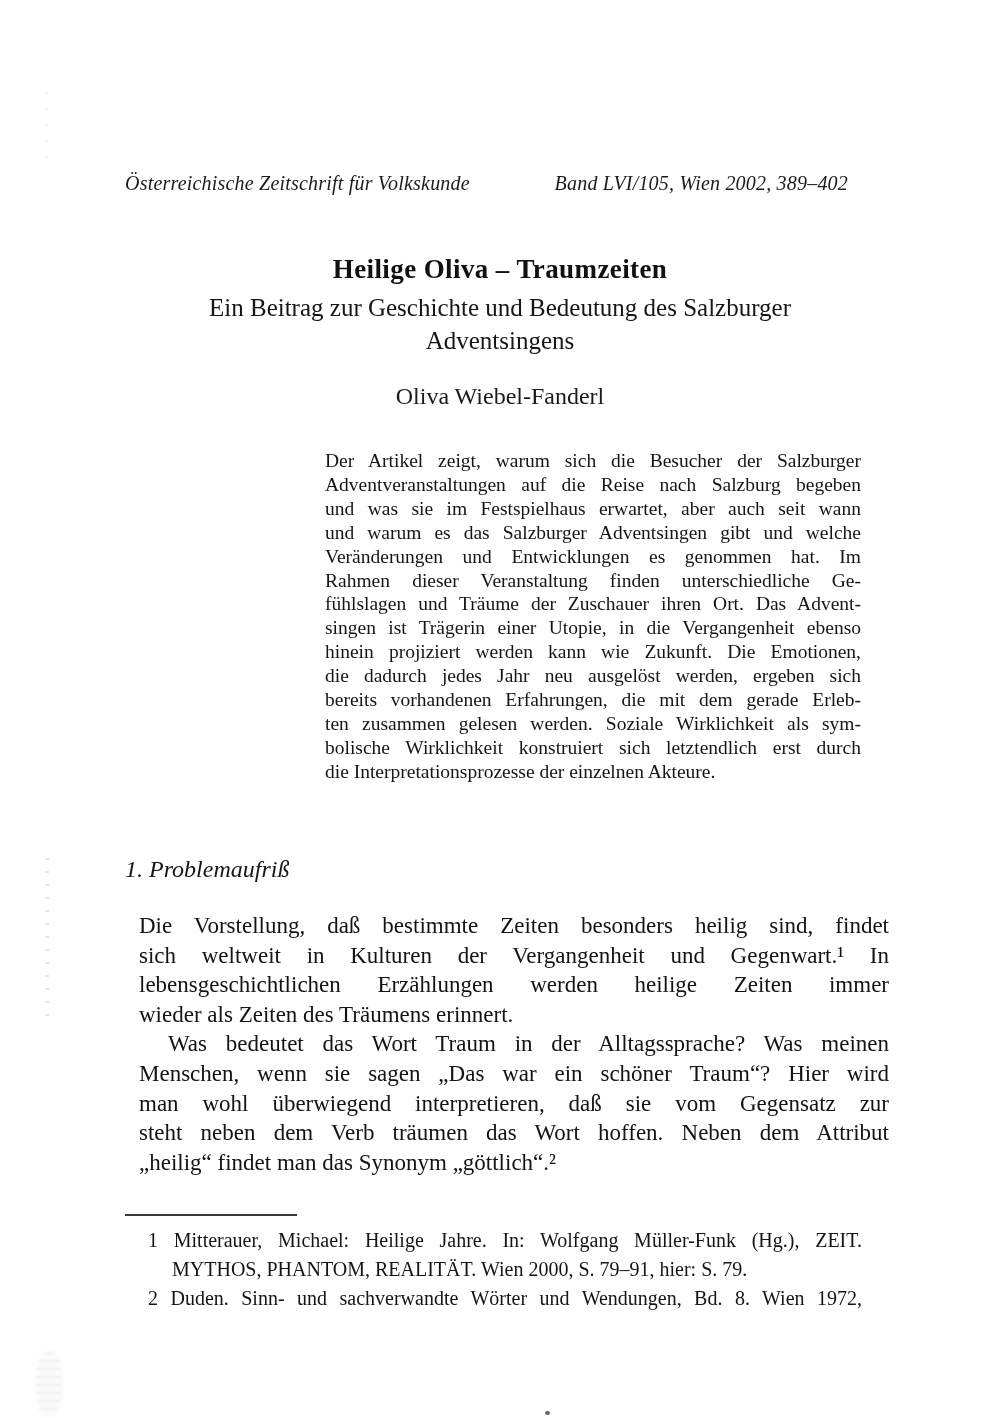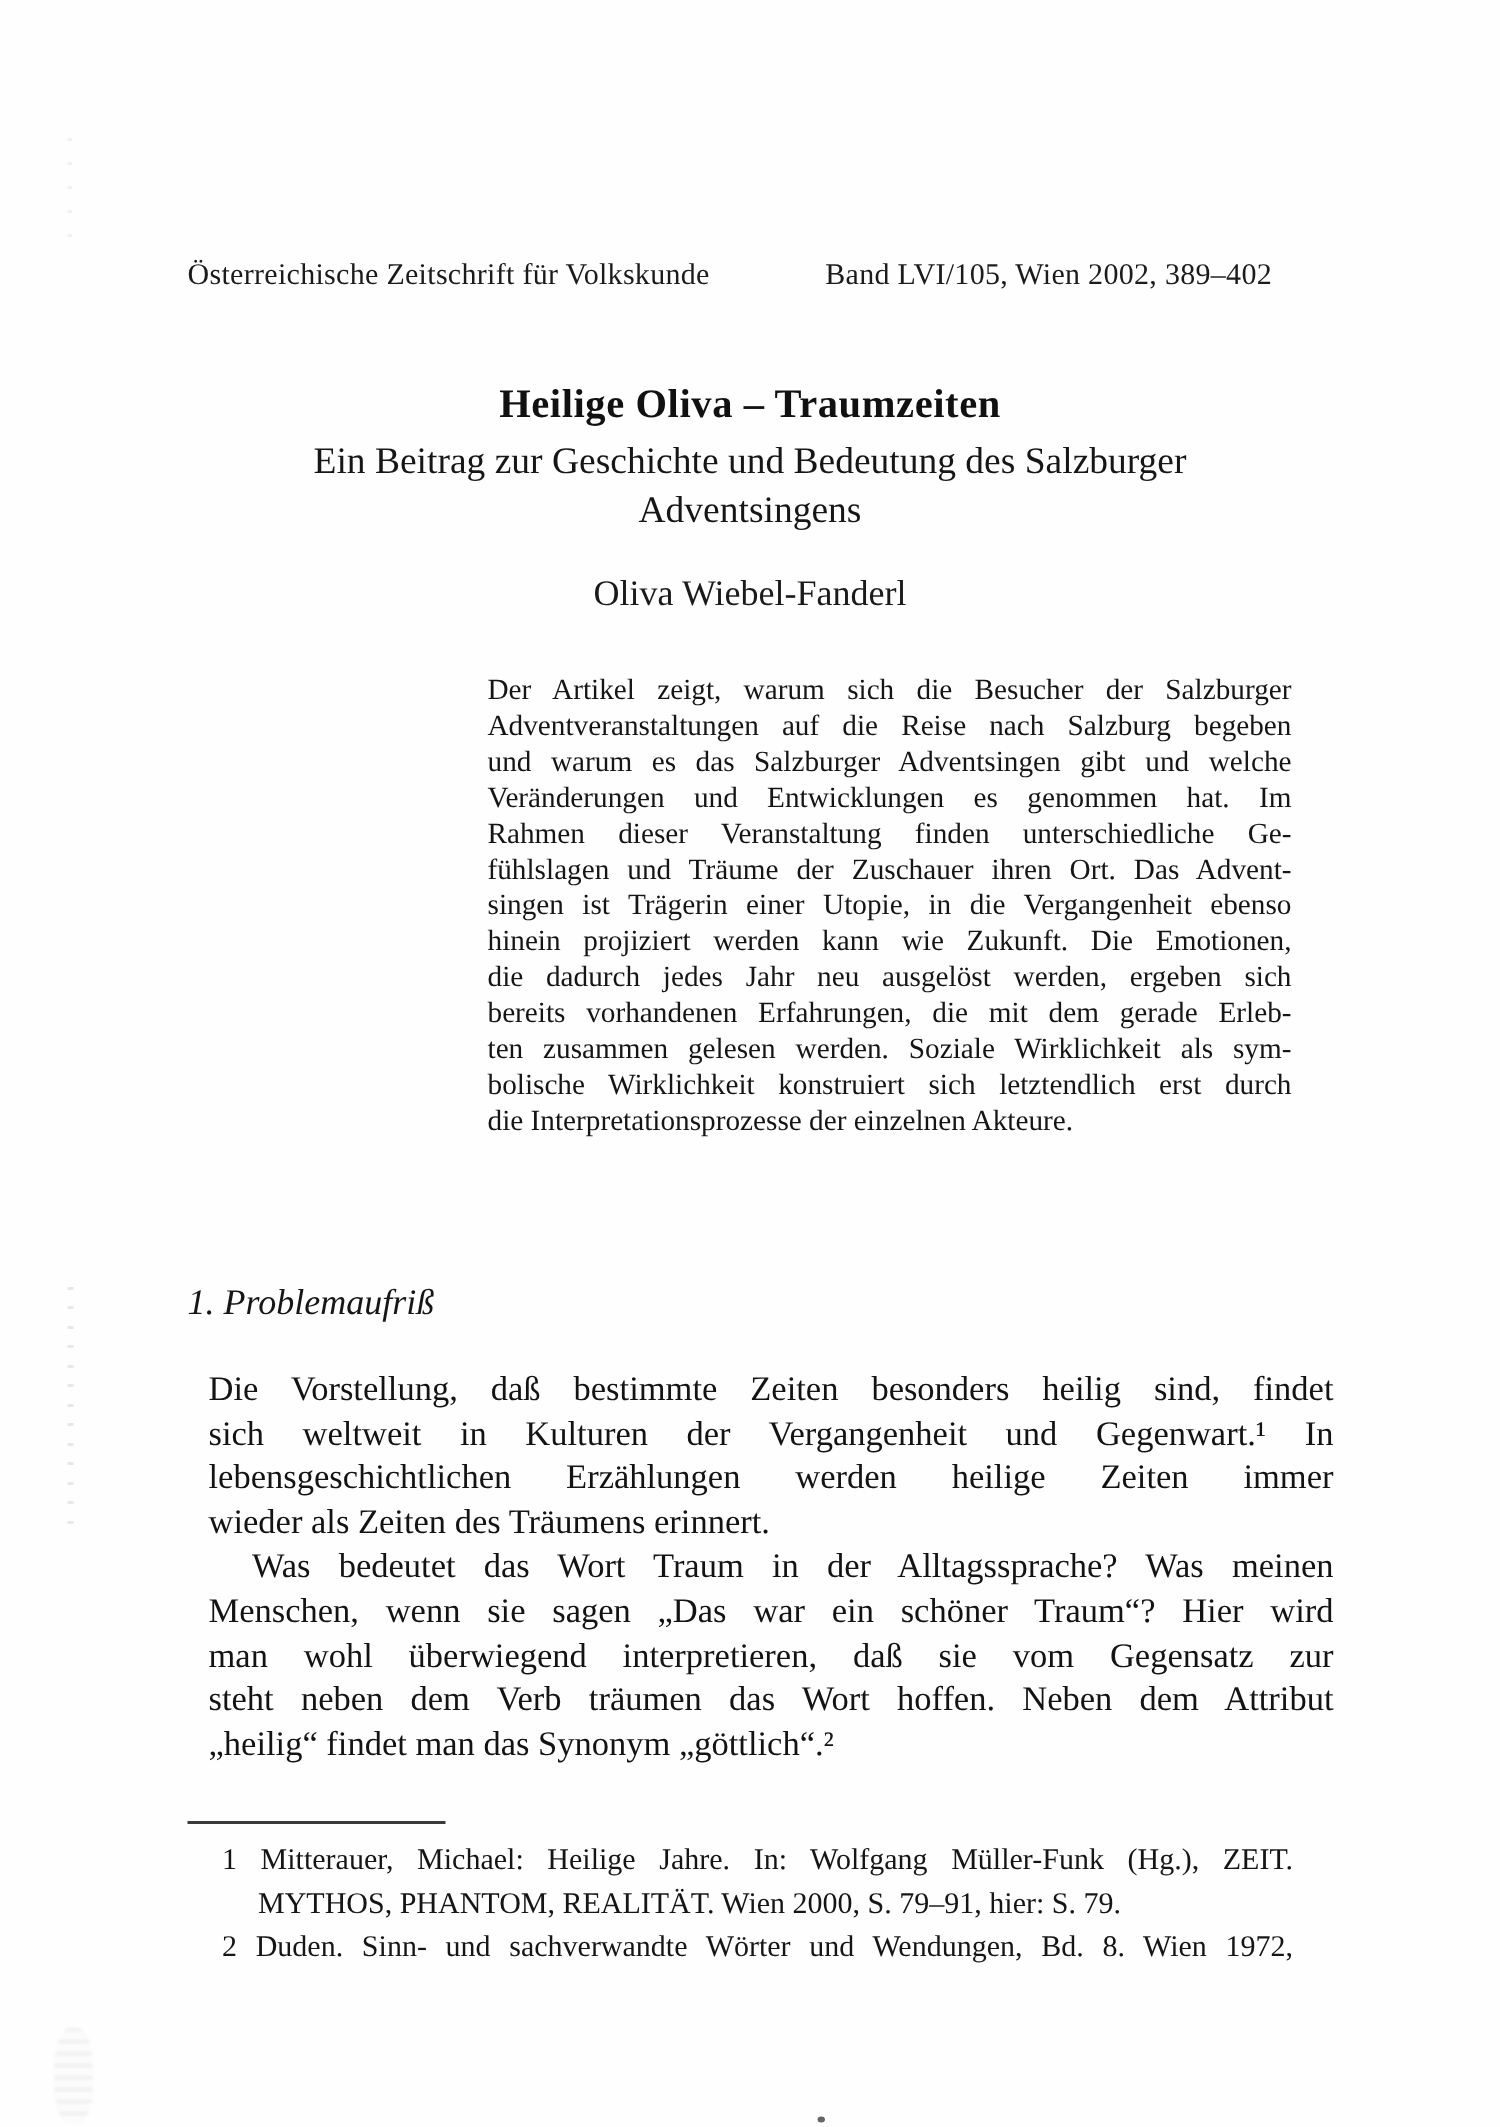--- a/index.html
+++ b/index.html
@@ -12,21 +12,21 @@
     overflow: hidden;
     font-family: "Liberation Serif", "DejaVu Serif", serif;
     color: #161616;
   }
   .abs { position: absolute; }
 
   
   .jheader {
     top: 172px; left: 125px; width: 723px;
     display: flex; justify-content: space-between;
-    font-size: 20px; letter-spacing: 0.2px;
+    font-style: italic; font-size: 20px; letter-spacing: 0.2px;
     color: #1b1b1b;
   }
 
   
   .title {
     top: 254px; left: 125px; width: 750px;
     text-align: center; font-weight: bold; font-size: 27px;
     letter-spacing: 0.4px; color: #111;
   }
   .subtitle {
@@ -118,20 +118,21 @@
   <div class="abs subtitle">
       <div class="tline">Ein Beitrag zur Geschichte und Bedeutung des Salzburger</div>
       <div class="tline">Adventsingens</div>
     </div>
 
   <div class="abs author">Oliva Wiebel-Fanderl</div>
 
   <div class="abs abstract">
       <div class="tline">Der Artikel zeigt, warum sich die Besucher der Salzburger</div>
       <div class="tline">Adventveranstaltungen auf die Reise nach Salzburg begeben</div>
+      <div class="tline">und was sie im Festspielhaus erwartet, aber auch seit wann</div>
       <div class="tline">und warum es das Salzburger Adventsingen gibt und welche</div>
       <div class="tline">Veränderungen und Entwicklungen es genommen hat. Im</div>
       <div class="tline">Rahmen dieser Veranstaltung finden unterschiedliche Ge-</div>
       <div class="tline">fühlslagen und Träume der Zuschauer ihren Ort. Das Advent-</div>
       <div class="tline">singen ist Trägerin einer Utopie, in die Vergangenheit ebenso</div>
       <div class="tline">hinein projiziert werden kann wie Zukunft. Die Emotionen,</div>
       <div class="tline">die dadurch jedes Jahr neu ausgelöst werden, ergeben sich</div>
       <div class="tline">bereits vorhandenen Erfahrungen, die mit dem gerade Erleb-</div>
       <div class="tline">ten zusammen gelesen werden. Soziale Wirklichkeit als sym-</div>
       <div class="tline">bolische Wirklichkeit konstruiert sich letztendlich erst durch</div>

